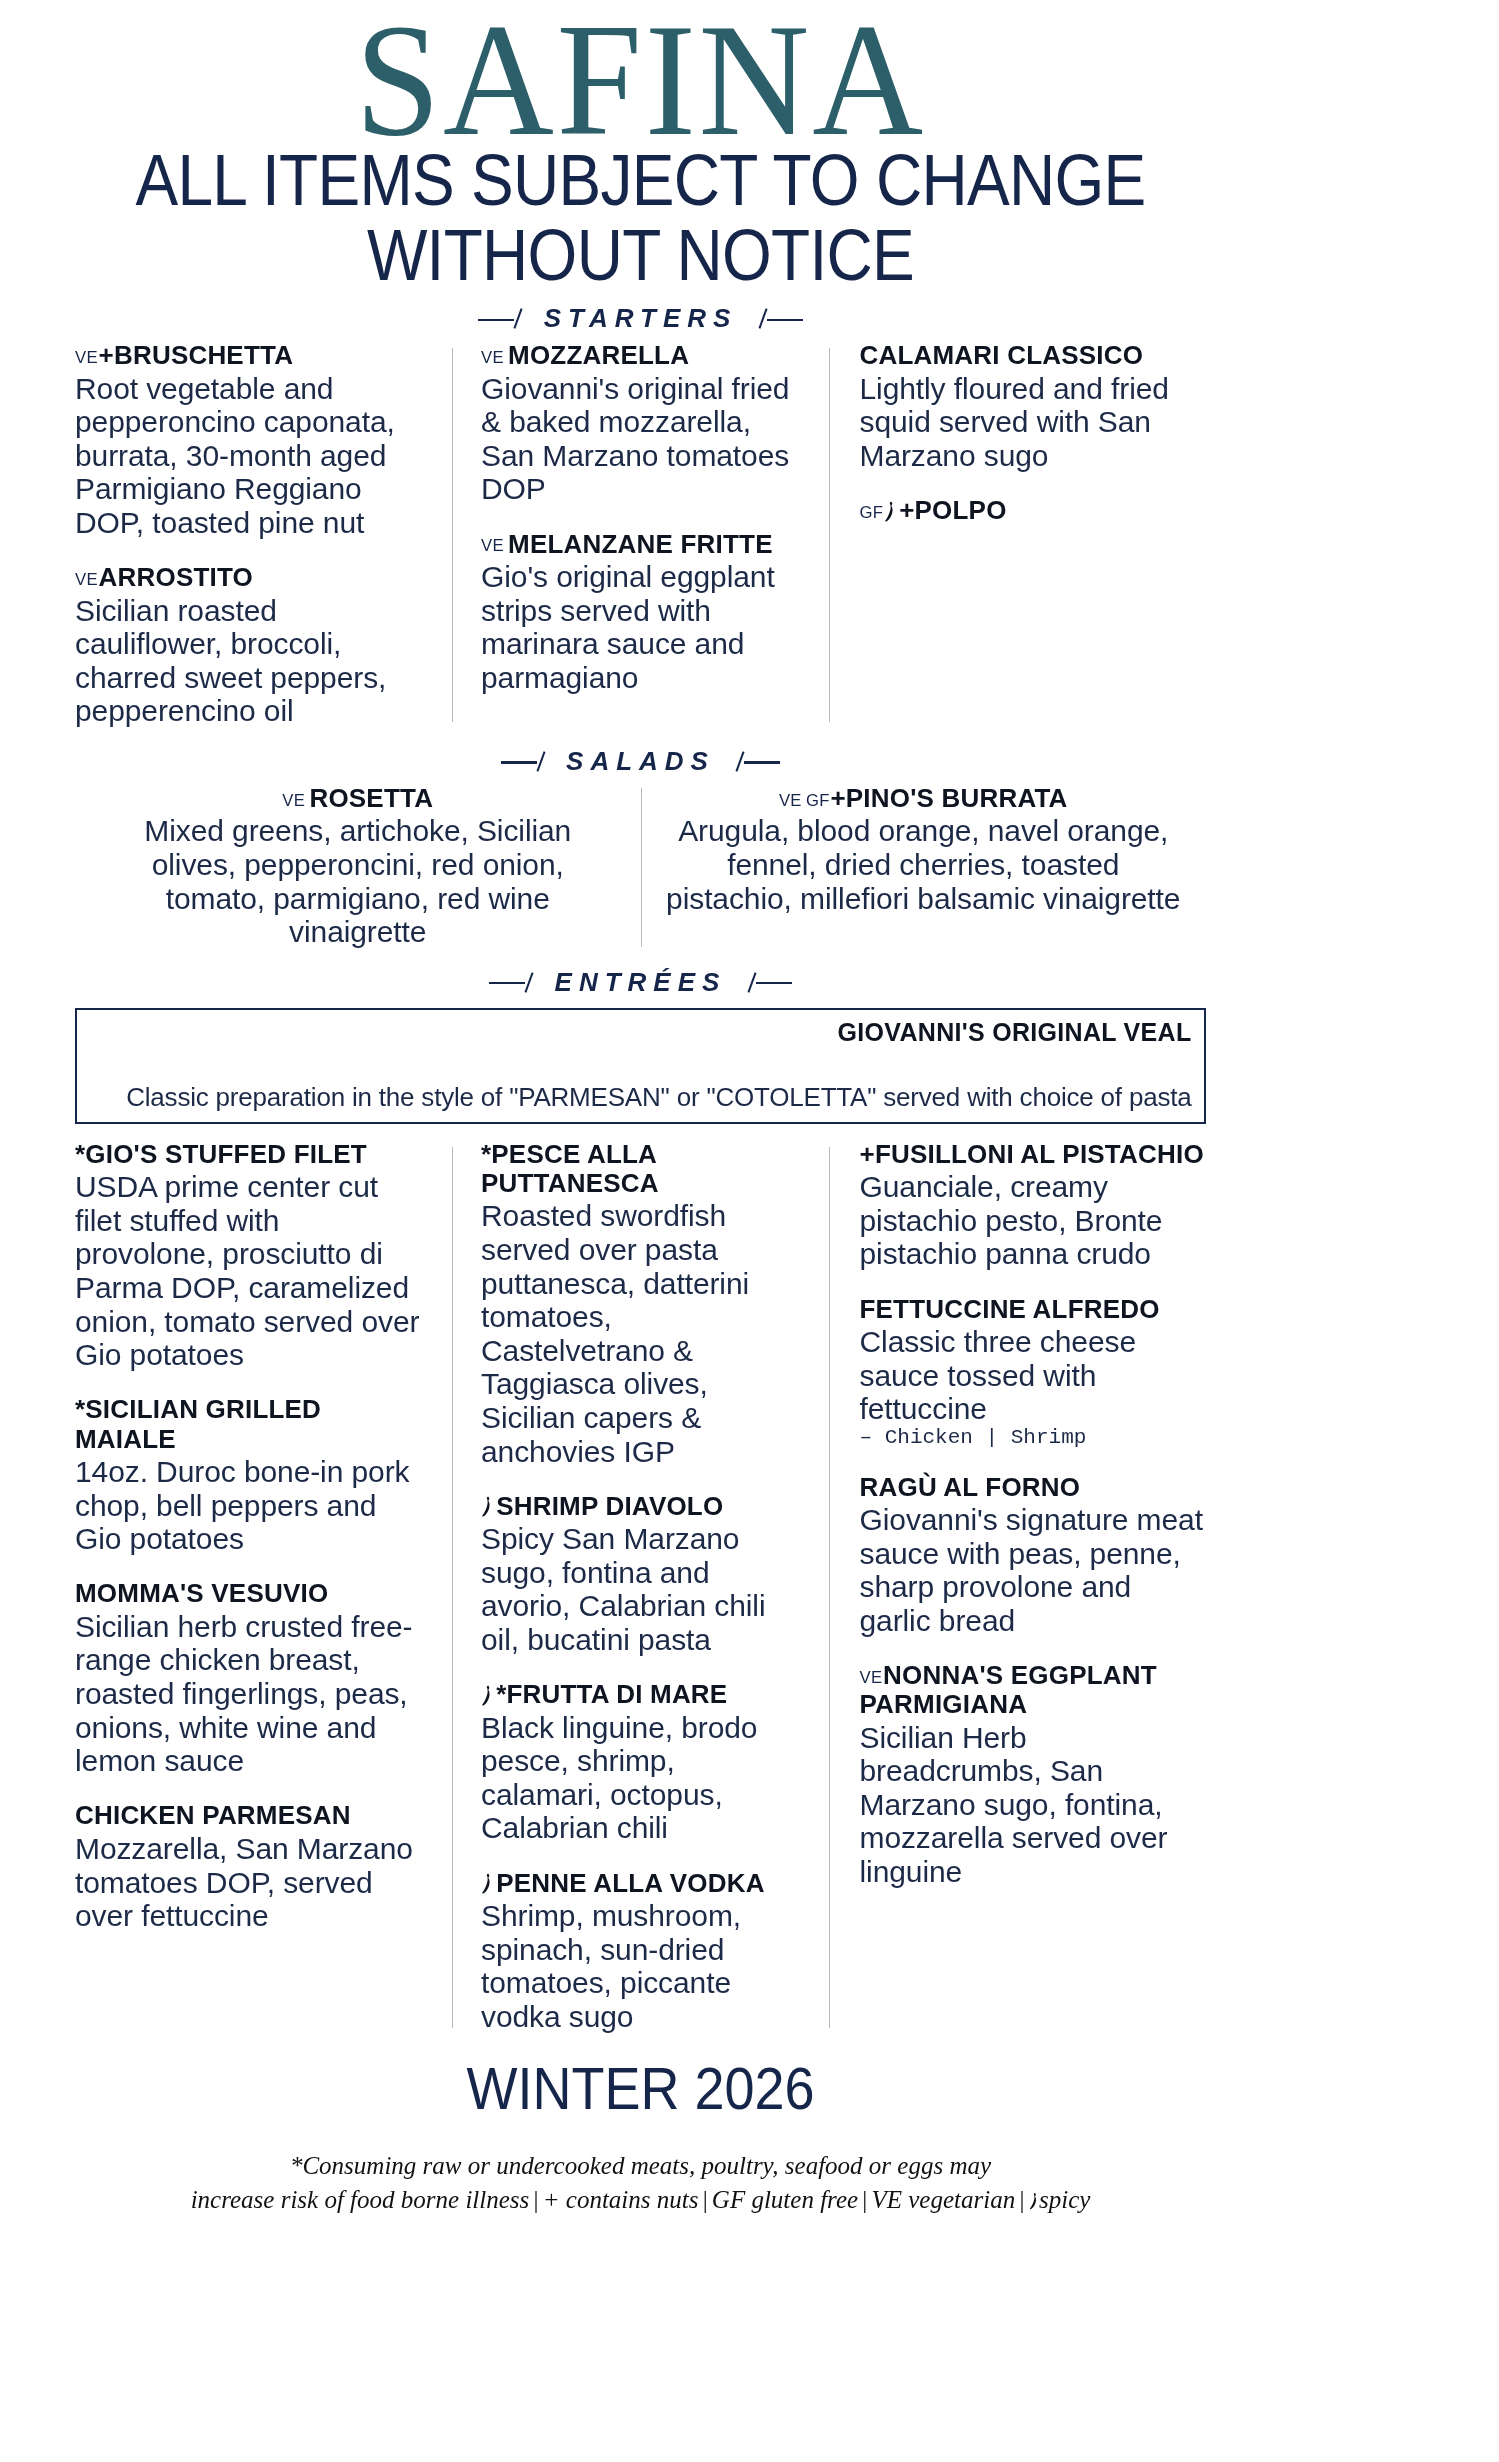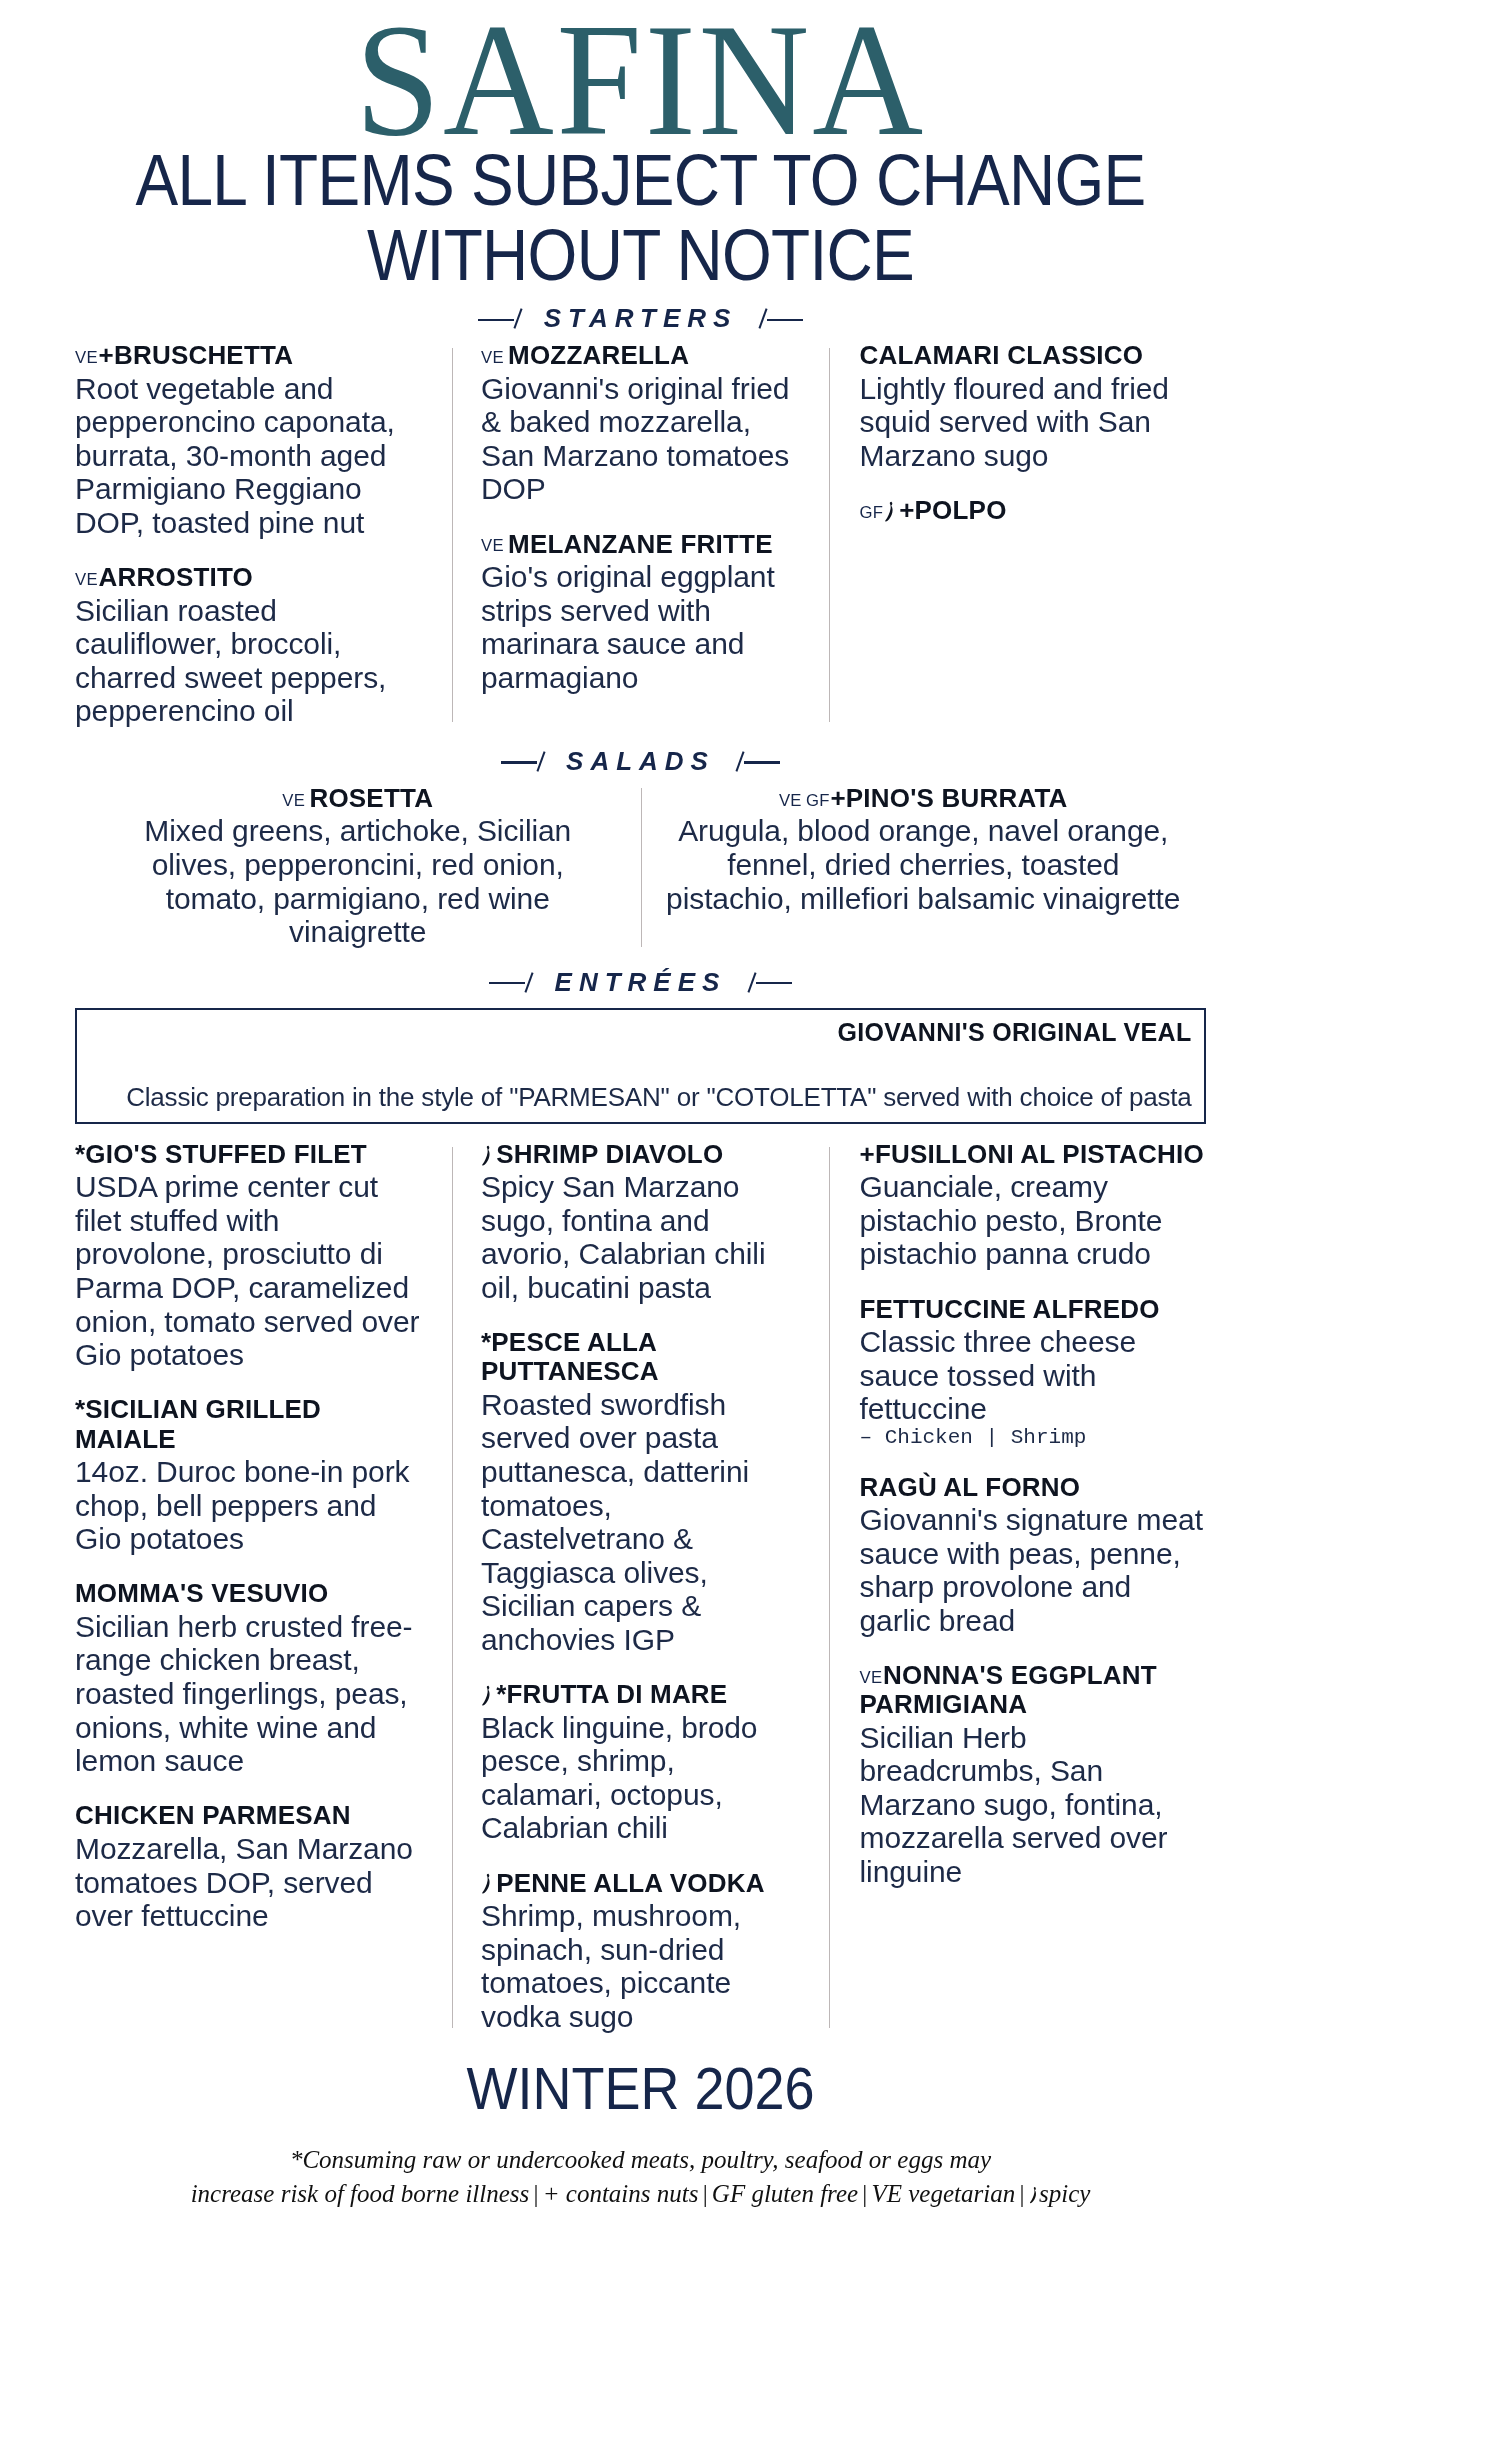--- a/index.html
+++ b/index.html
@@ -128,21 +128,21 @@
     font-size:26px; color:#1d2a47; line-height:1.1; letter-spacing:-0.2px;margin-top:36px;
   }
 
   
   .season{
     text-align:center; margin-top:23.6px;
     font-size:54px; color:#16264a; letter-spacing:0px;
     transform:scaleY(1.08); font-weight:400;
   }
   .disclaimer{
-    text-align:center; margin-top:24px; padding:0 118px;
+    text-align:center; margin-top:30px; padding:0 118px;
     font-family:"Liberation Serif", serif; font-style:italic;
     font-size:25px; line-height:1.35; color:#111111;
   }
   .disclaimer .sep{ padding:0 4.2px; font-style:normal; }
   .disclaimer .chili-inline{ display:inline-block; vertical-align:-2.1px; margin-right:1.4px; }
 </style>
 </head>
 <body>
 
 <div class="page">
@@ -259,28 +259,28 @@
         <div class="idesc">Sicilian herb crusted free-range chicken breast, roasted fingerlings, peas, onions, white wine and lemon sauce</div>
       </div>
       <div class="item">
         <div class="iname">CHICKEN PARMESAN</div>
         <div class="idesc">Mozzarella, San Marzano tomatoes DOP, served over fettuccine</div>
       </div>
     </div>
 
     <div class="col mid">
       <div class="item">
+        <div class="iname">*PESCE ALLA PUTTANESCA</div>
+        <div class="idesc">Roasted swordfish served over pasta puttanesca, datterini tomatoes, Castelvetrano &amp; Taggiasca olives, Sicilian capers &amp; anchovies IGP</div>
+      </div>
+      <div class="item">
         <div class="iname"><span class="chili"><svg width="11" height="21" viewBox="0 0 16 30">
                 <path d="M11 1 C13 3 12 5 10.5 6.5 C12.5 9 13.5 14 11 20 C9 25 6 28.5 3 29.5 C2 29.8 1.3 28.9 2 28 C5.5 23.5 8.5 17 9.5 11 C10 7.5 9.5 5 8.5 3.2 C8 2.2 9.8 0.2 11 1 Z" fill="#0e1420"></path>
               </svg></span><span>SHRIMP DIAVOLO</span></div>
         <div class="idesc">Spicy San Marzano sugo, fontina and avorio, Calabrian chili oil, bucatini pasta</div>
-      </div>
-      <div class="item">
-        <div class="iname">*PESCE ALLA PUTTANESCA</div>
-        <div class="idesc">Roasted swordfish served over pasta puttanesca, datterini tomatoes, Castelvetrano &amp; Taggiasca olives, Sicilian capers &amp; anchovies IGP</div>
       </div>
       <div class="item">
         <div class="iname"><span class="chili"><svg width="11" height="21" viewBox="0 0 16 30">
                 <path d="M11 1 C13 3 12 5 10.5 6.5 C12.5 9 13.5 14 11 20 C9 25 6 28.5 3 29.5 C2 29.8 1.3 28.9 2 28 C5.5 23.5 8.5 17 9.5 11 C10 7.5 9.5 5 8.5 3.2 C8 2.2 9.8 0.2 11 1 Z" fill="#0e1420"></path>
               </svg></span><span>*FRUTTA DI MARE</span></div>
         <div class="idesc">Black linguine, brodo pesce, shrimp, calamari, octopus, Calabrian chili</div>
       </div>
       <div class="item">
         <div class="iname"><span class="chili"><svg width="11" height="21" viewBox="0 0 16 30">
                 <path d="M11 1 C13 3 12 5 10.5 6.5 C12.5 9 13.5 14 11 20 C9 25 6 28.5 3 29.5 C2 29.8 1.3 28.9 2 28 C5.5 23.5 8.5 17 9.5 11 C10 7.5 9.5 5 8.5 3.2 C8 2.2 9.8 0.2 11 1 Z" fill="#0e1420"></path>

